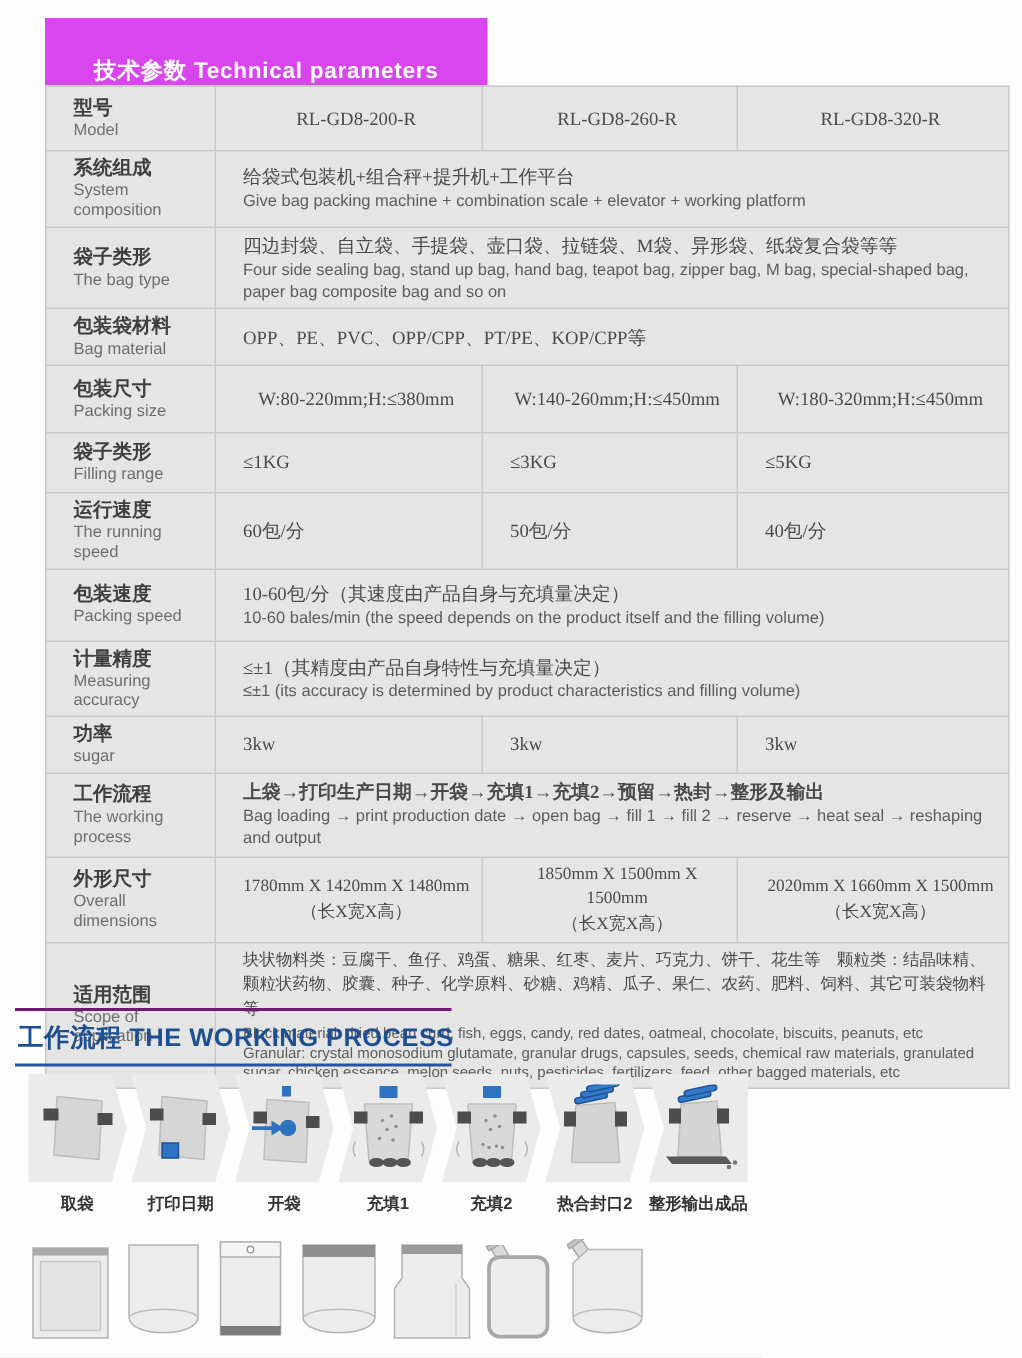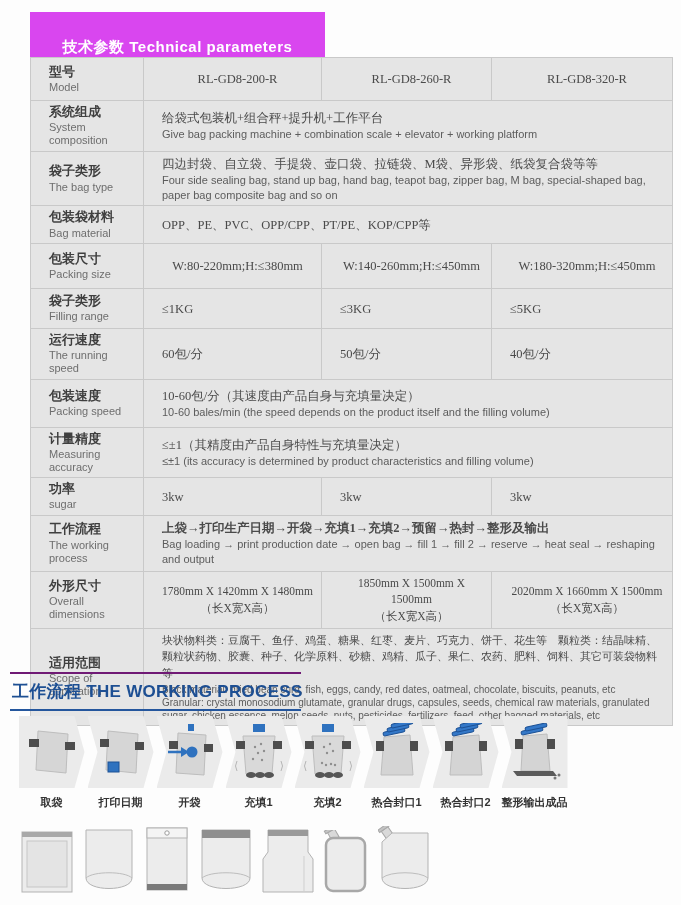--- a/index.html
+++ b/index.html
@@ -307,35 +307,20 @@
         <ellipse cx="20" cy="52" rx="5" ry="3" fill="#555"></ellipse>
         <ellipse cx="29" cy="52" rx="5" ry="3" fill="#555"></ellipse>
         <ellipse cx="38" cy="52" rx="5" ry="3" fill="#555"></ellipse>
         <path d="M6,38 q-3,5 0,10" stroke="#b5b5b5" fill="none"></path>
         <path d="M50,38 q3,5 0,10" stroke="#b5b5b5" fill="none"></path>
       </svg>
     </div>
     <div class="step-label">充填2</div>
   </div>
 
-  <div class="step">
-    <div class="tile">
-      <svg width="56" height="58" viewBox="0 0 56 58">
-        <polygon points="15,14 41,12 44,52 12,52" fill="#d4d4d4" stroke="#bdbdbd"></polygon>
-        <rect x="7" y="18" width="8" height="10" fill="#4d4d4d"></rect>
-        <rect x="41" y="18" width="8" height="10" fill="#4d4d4d"></rect>
-        <g>
-          <rect x="14" y="7" width="22" height="4" rx="2" transform="rotate(-12 25 9)" fill="#3478c8" stroke="#1d5296"></rect>
-          <rect x="18" y="3" width="22" height="4" rx="2" transform="rotate(-12 29 5)" fill="#3478c8" stroke="#1d5296"></rect>
-          <rect x="22" y="-1" width="22" height="4" rx="2" transform="rotate(-12 33 1)" fill="#3478c8" stroke="#1d5296"></rect>
-        </g>
-      </svg>
-    </div>
-    <div class="step-label">热合封口1</div>
-  </div>
 
   <div class="step">
     <div class="tile">
       <svg width="56" height="58" viewBox="0 0 56 58">
         <polygon points="15,14 41,12 44,52 12,52" fill="#d4d4d4" stroke="#bdbdbd"></polygon>
         <rect x="7" y="18" width="8" height="10" fill="#4d4d4d"></rect>
         <rect x="41" y="18" width="8" height="10" fill="#4d4d4d"></rect>
         <g>
           <rect x="14" y="7" width="22" height="4" rx="2" transform="rotate(-12 25 9)" fill="#3478c8" stroke="#1d5296"></rect>
           <rect x="18" y="3" width="22" height="4" rx="2" transform="rotate(-12 29 5)" fill="#3478c8" stroke="#1d5296"></rect>

